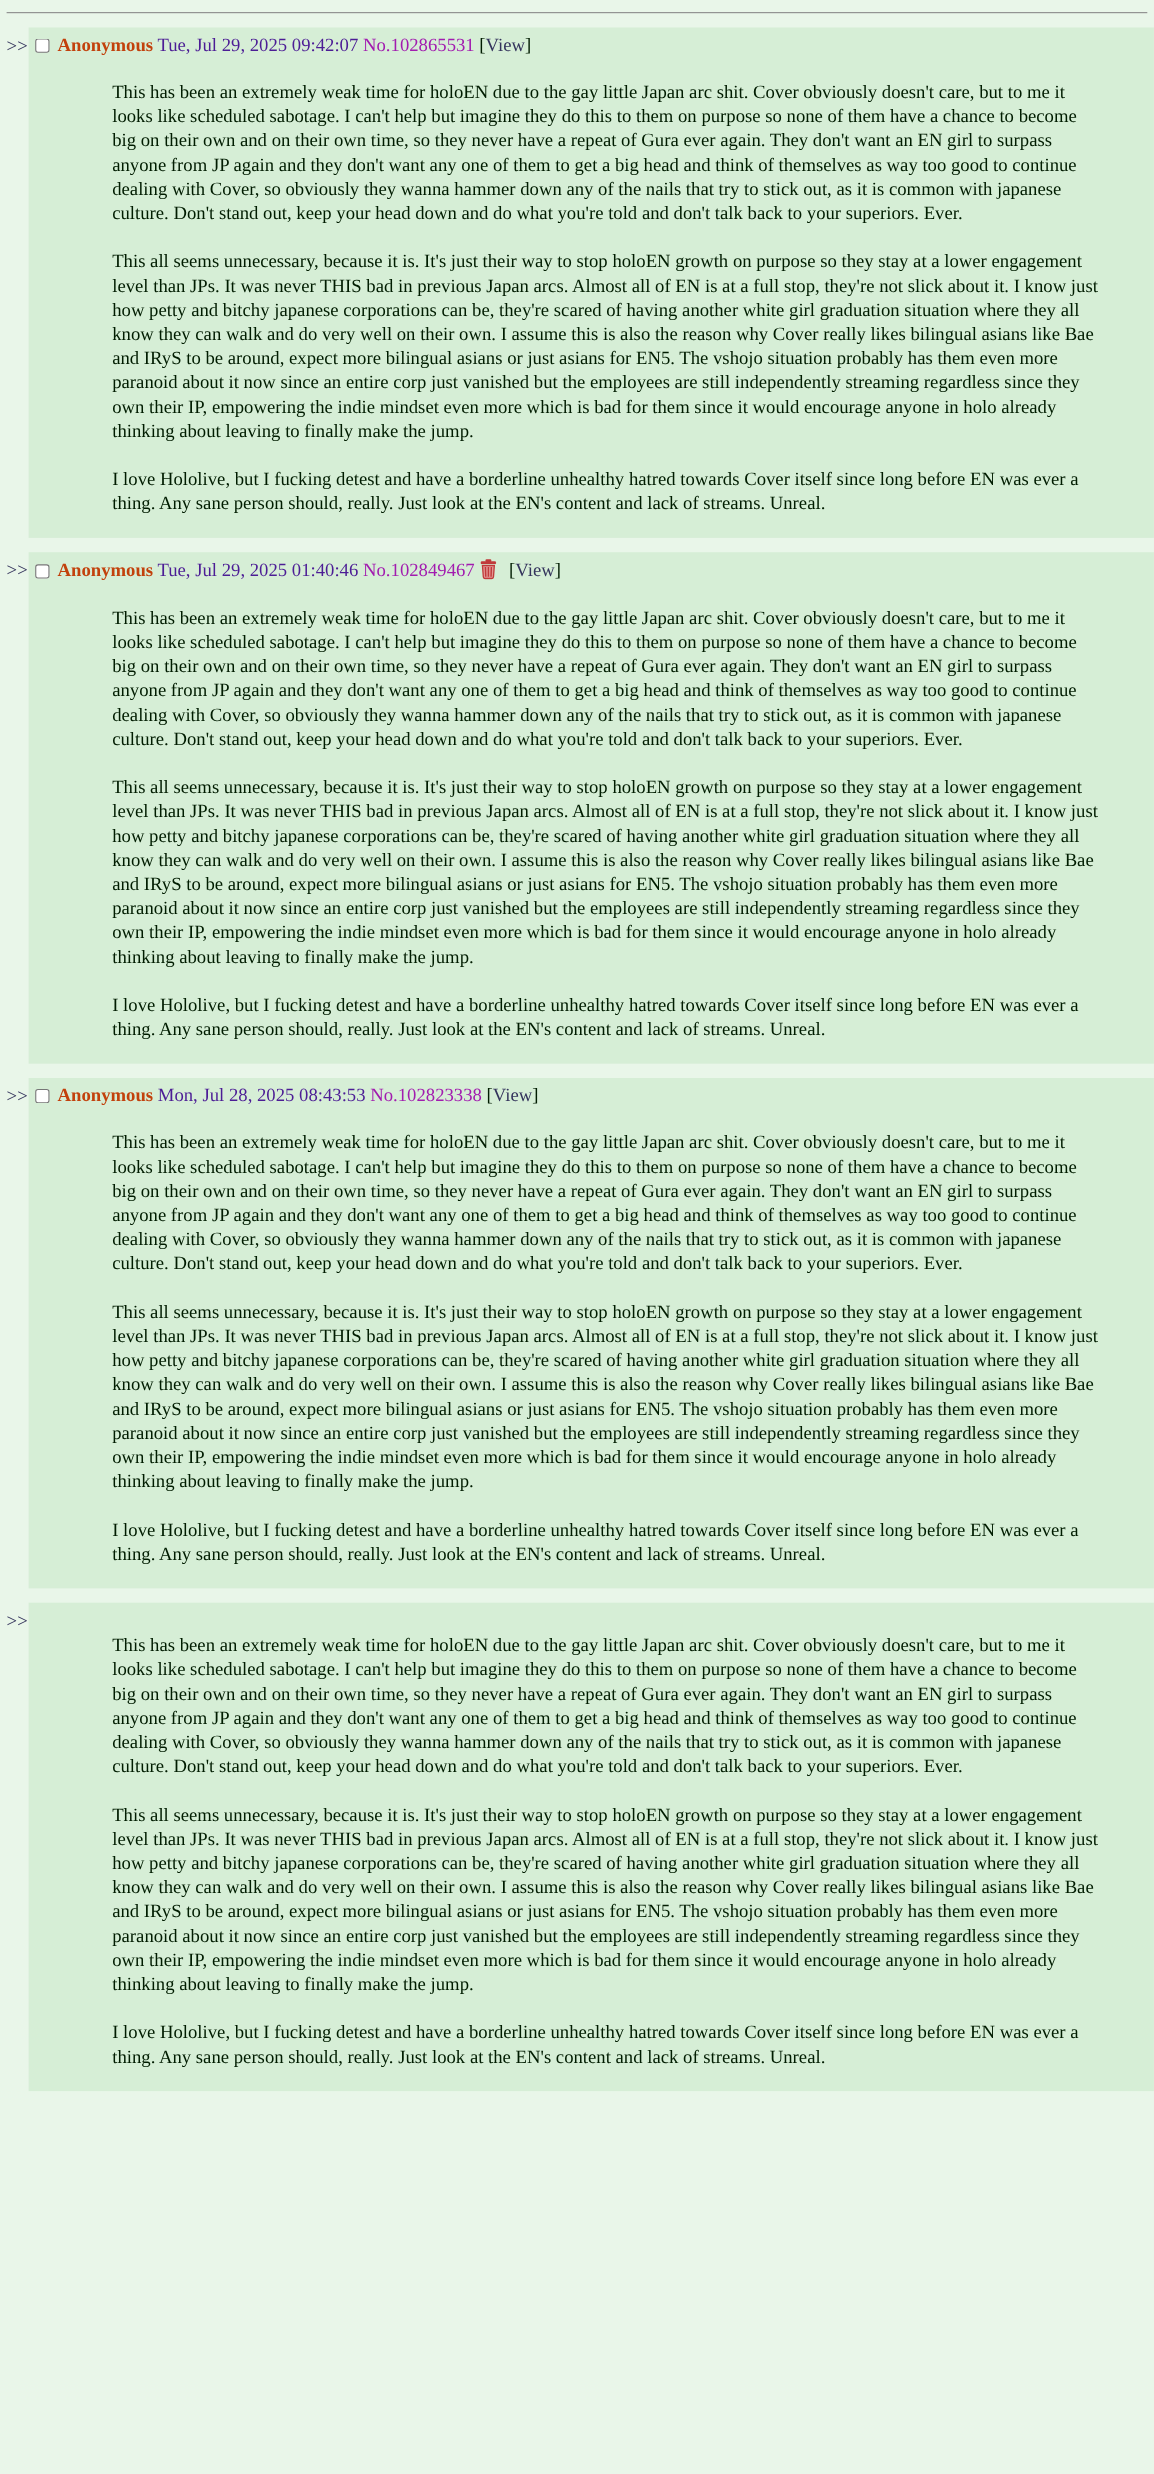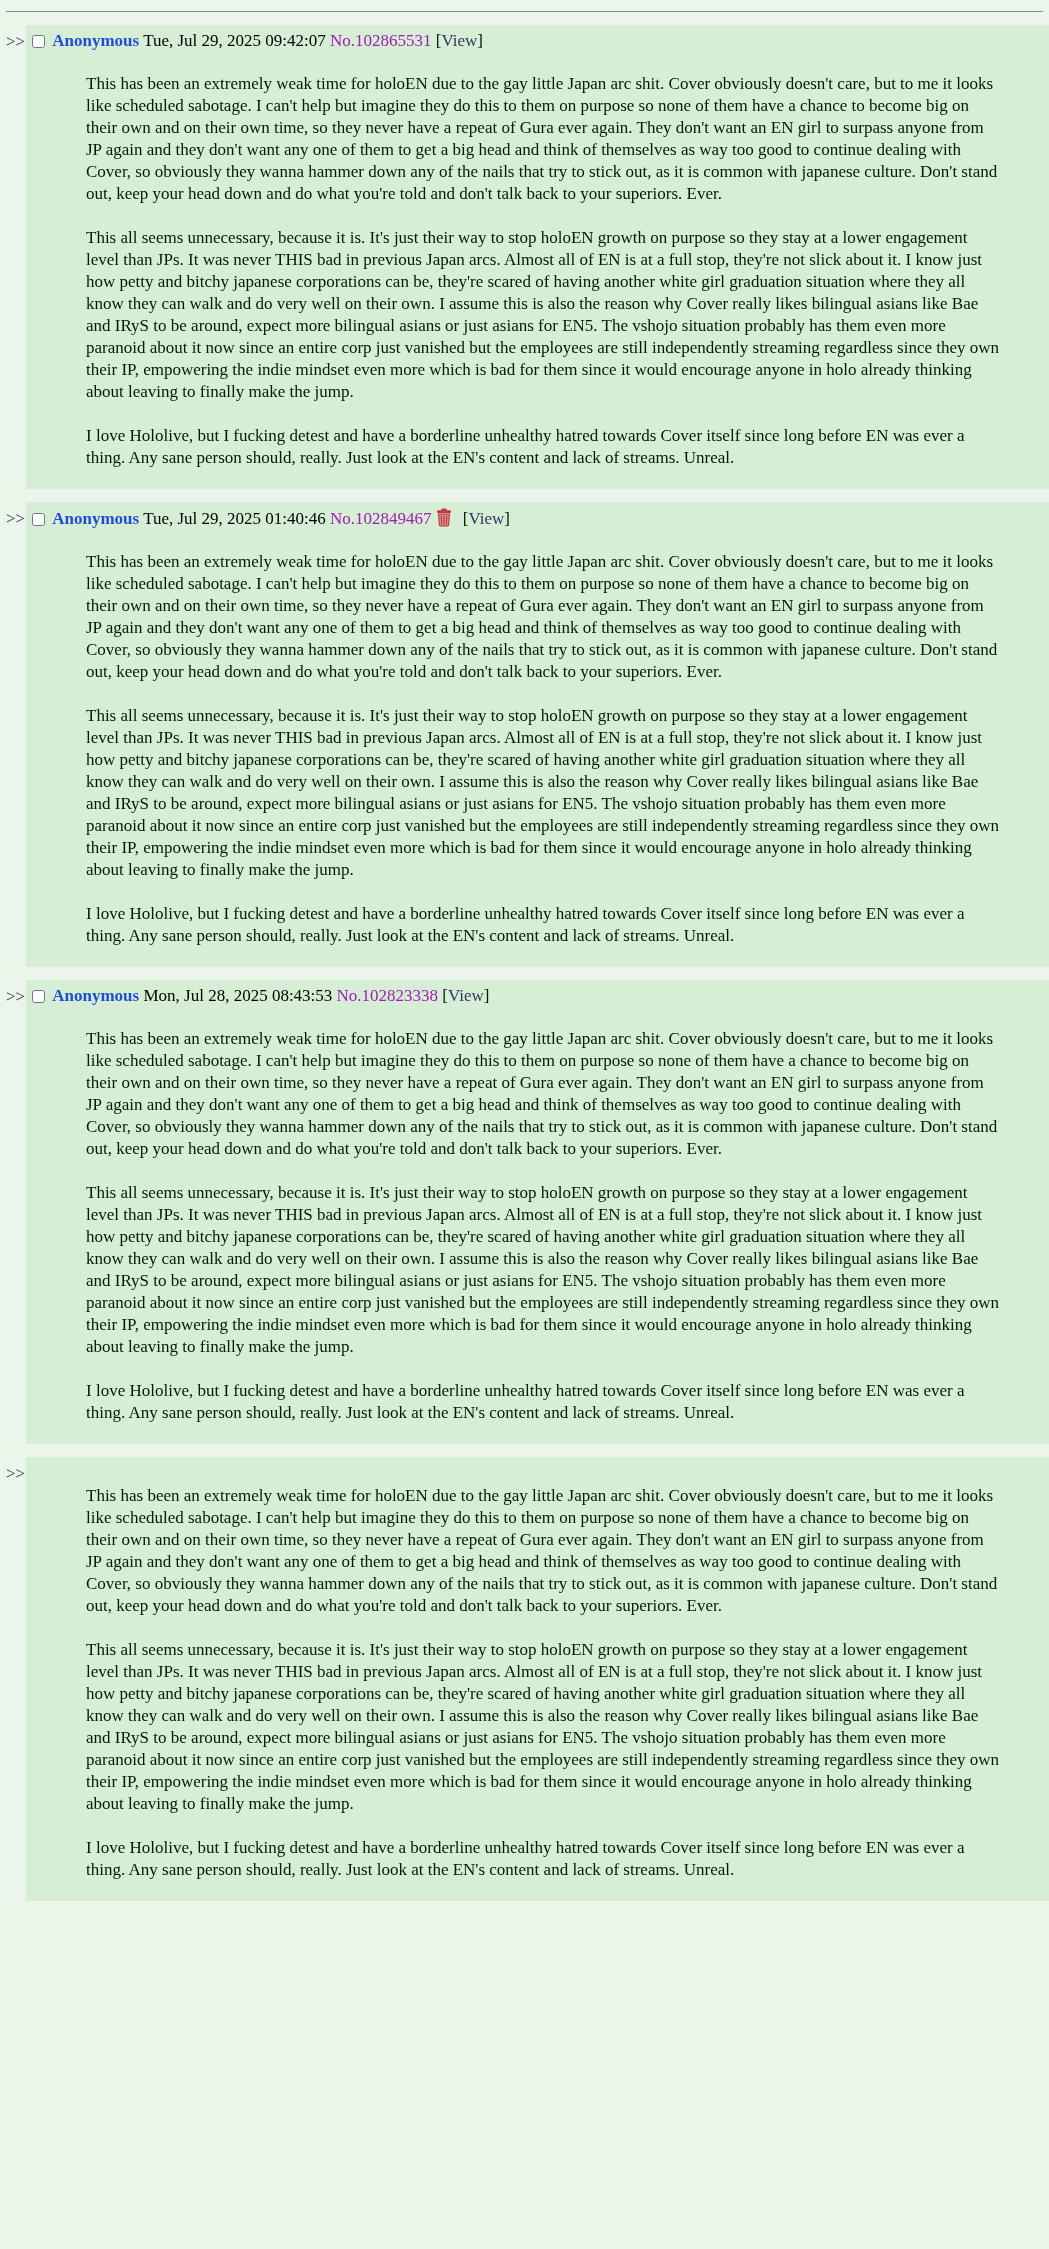--- a/index.html
+++ b/index.html
@@ -7,27 +7,27 @@
     width:1049px;height:2249px;overflow:hidden;
     background:#e9f6e9;color:#001c00;
     font-family:"Liberation Serif","DejaVu Serif",serif;
   }
   hr.top-rule{border:none;border-top:1px solid #8a8a8a;margin:11px 6px 0 6px;}
   .post-row{display:flex;align-items:flex-start;margin-top:13px;padding-left:6px;}
   .doubledash{flex:0 0 20px;color:#34345c;font-size:17px;padding-top:7px;}
   .reply{flex:1 1 auto;background:#d6eed6;padding:6px 8px 20px 6px;min-width:0;}
   .post-header{font-size:17px;white-space:nowrap;}
   .sel{width:13px;height:13px;margin:0 3px 0 0;vertical-align:-2px;}
-  .p-name{color:#1d4ed8;font-weight:bold;}
-  .p-date{color:#000000;}
+  .p-name{color:#c2410c;font-weight:bold;}
+  .p-date{color:#4c1d95;}
   .p-num{color:#a21caf;}
   .brk{color:#001c00;}
   a.view{color:#34345c;cursor:pointer;}
   blockquote.post-body{
-    margin:22px 40px 0 54px;
+    margin:22px 40px 0 70px;
     font-size:17px;line-height:22px;
     white-space:pre-line;
   }
   .trash{display:inline-block;}
   .trash svg{vertical-align:-3px;margin:0 7px 0 4px;}
 </style>
 </head>
 <body>
 
 <hr class="top-rule">

